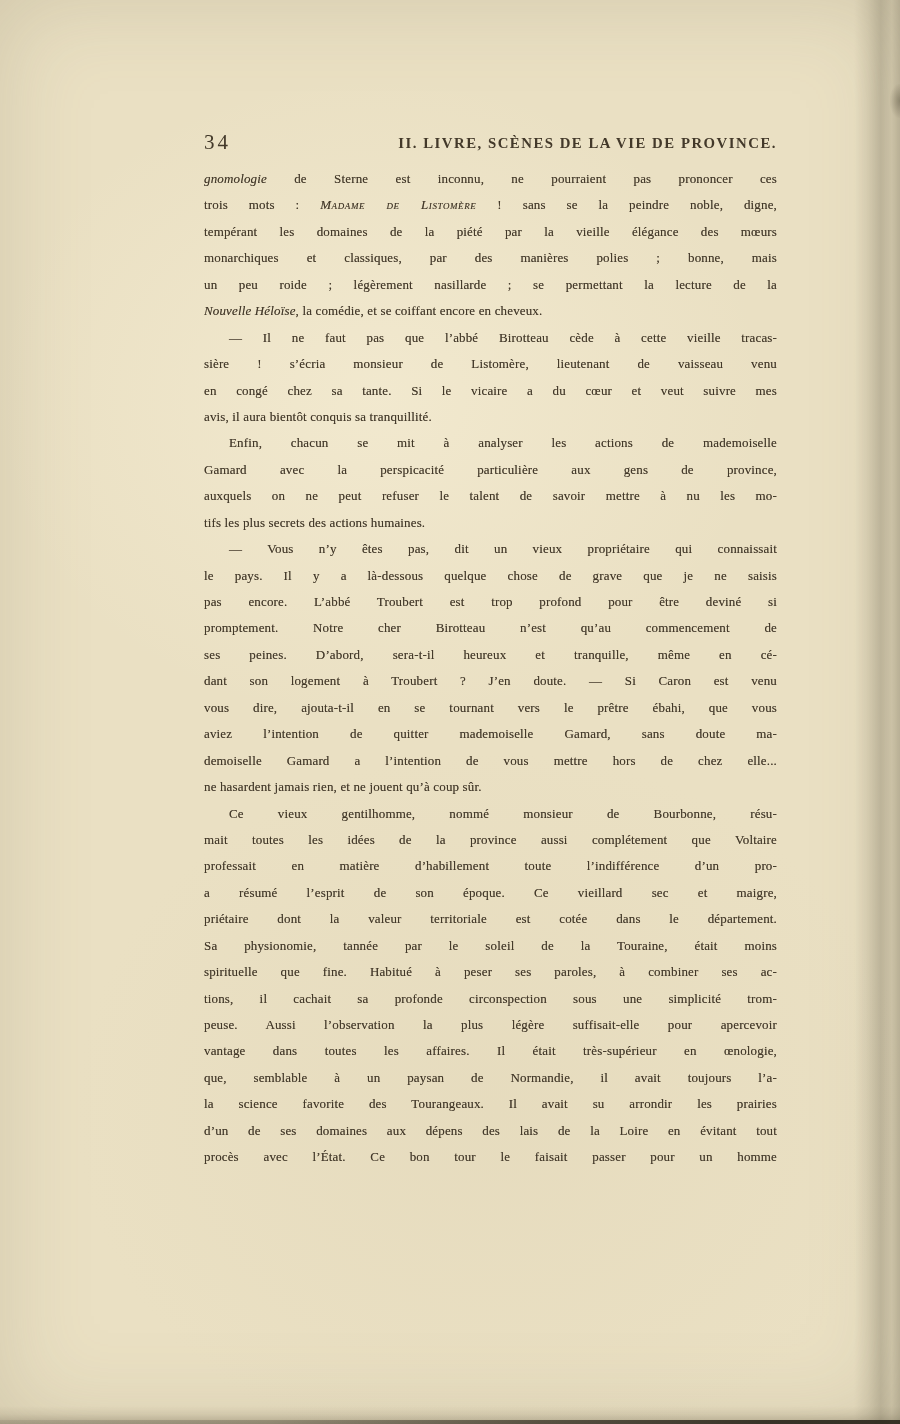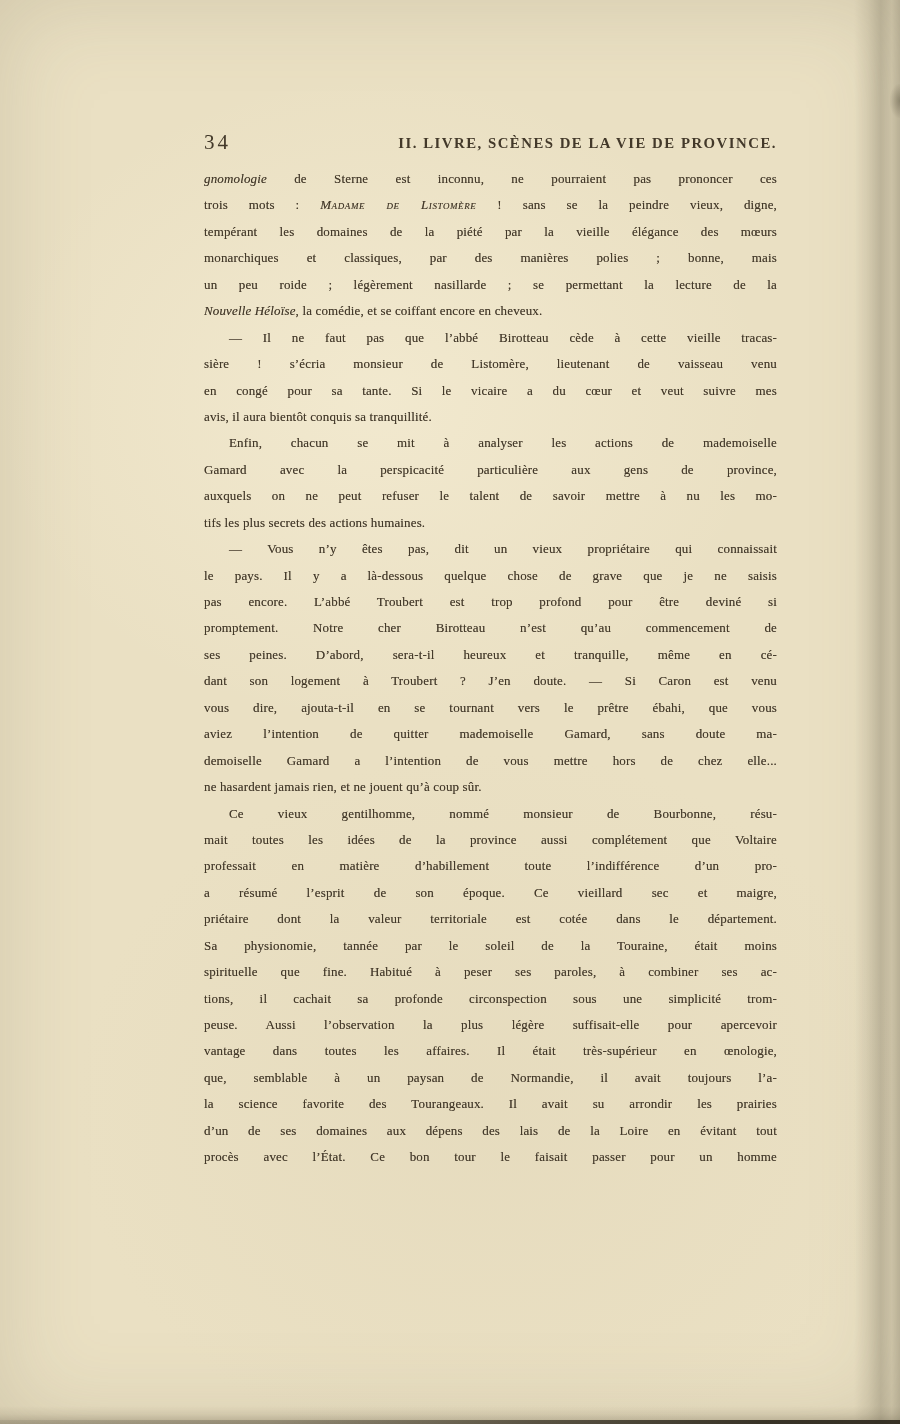--- a/index.html
+++ b/index.html
@@ -106,28 +106,28 @@
 
 <div class="page">
 
   <header class="running-head">
     <span class="page-number">34</span>
     <span class="running-title">II. LIVRE, SCÈNES DE LA VIE DE PROVINCE.</span>
   </header>
 
   <main class="text-block" id="text-block">
       <div class="line"><span class="i">gnomologie</span><span> de Sterne est inconnu, ne pourraient pas prononcer ces</span></div>
-      <div class="line"><span>trois mots : </span><span class="sc">Madame de Listomère</span><span> ! sans se la peindre vieux, digne,</span></div>
+      <div class="line"><span>trois mots : </span><span class="sc">Madame de Listomère</span><span> ! sans se la peindre noble, digne,</span></div>
       <div class="line"><span>tempérant les domaines de la piété par la vieille élégance des mœurs</span></div>
       <div class="line"><span>monarchiques et classiques, par des manières polies ; bonne, mais</span></div>
       <div class="line"><span>un peu roide ; légèrement nasillarde ; se permettant la lecture de la</span></div>
       <div class="line noj"><span class="i">Nouvelle Héloïse</span><span>, la comédie, et se coiffant encore en cheveux.</span></div>
       <div class="line indent"><span>— Il ne faut pas que l’abbé Birotteau cède à cette vieille tracas-</span></div>
       <div class="line"><span>sière ! s’écria monsieur de Listomère, lieutenant de vaisseau venu</span></div>
-      <div class="line"><span>en congé pour sa tante. Si le vicaire a du cœur et veut suivre mes</span></div>
+      <div class="line"><span>en congé chez sa tante. Si le vicaire a du cœur et veut suivre mes</span></div>
       <div class="line noj"><span>avis, il aura bientôt conquis sa tranquillité.</span></div>
       <div class="line indent"><span>Enfin, chacun se mit à analyser les actions de mademoiselle</span></div>
       <div class="line"><span>Gamard avec la perspicacité particulière aux gens de province,</span></div>
       <div class="line"><span>auxquels on ne peut refuser le talent de savoir mettre à nu les mo-</span></div>
       <div class="line noj"><span>tifs les plus secrets des actions humaines.</span></div>
       <div class="line indent"><span>— Vous n’y êtes pas, dit un vieux propriétaire qui connaissait</span></div>
       <div class="line"><span>le pays. Il y a là-dessous quelque chose de grave que je ne saisis</span></div>
       <div class="line"><span>pas encore. L’abbé Troubert est trop profond pour être deviné si</span></div>
       <div class="line"><span>promptement. Notre cher Birotteau n’est qu’au commencement de</span></div>
       <div class="line"><span>ses peines. D’abord, sera-t-il heureux et tranquille, même en cé-</span></div>

